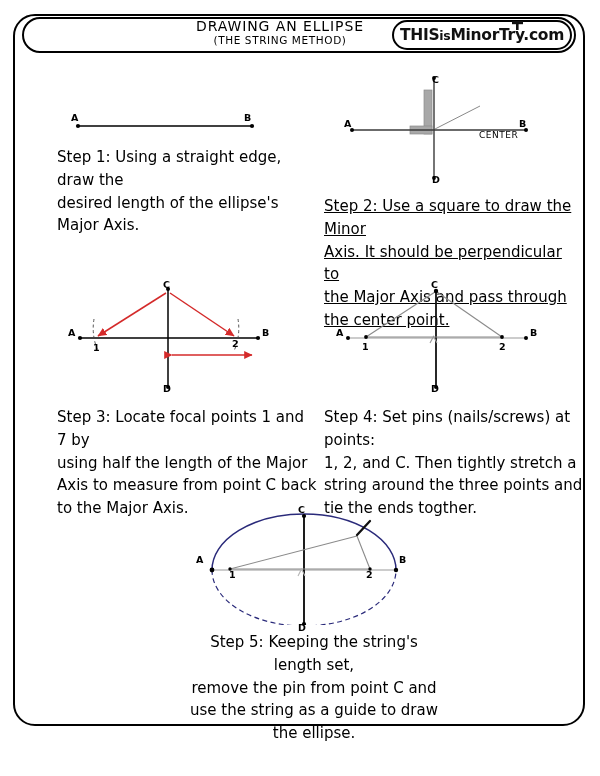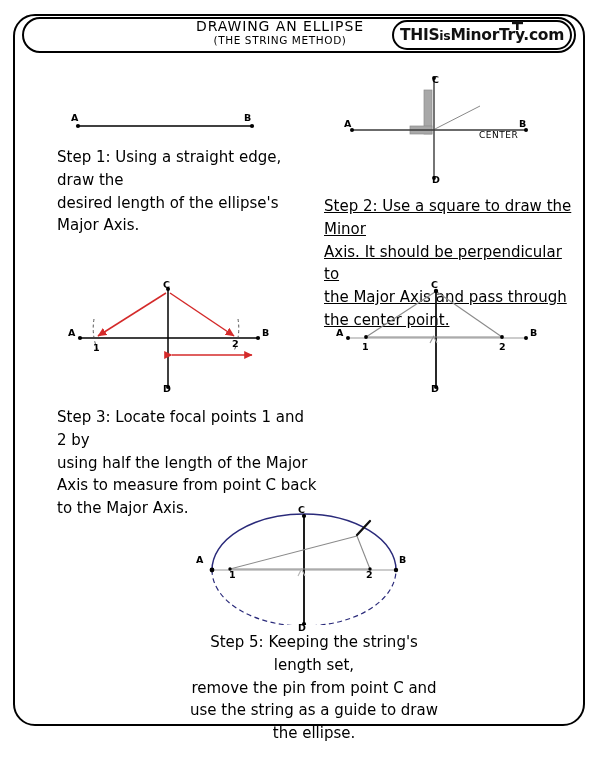--- a/index.html
+++ b/index.html
@@ -204,21 +204,21 @@
     <circle cx="196" cy="63" r="2.1" fill="#000"></circle>
     <circle cx="106" cy="14" r="2" fill="#000"></circle>
     <circle cx="106" cy="112" r="2" fill="#000"></circle>
   </svg>
   <div class="lbl" style="left:163px; top:279px;">C</div>
   <div class="lbl" style="left:68px; top:327px;">A</div>
   <div class="lbl" style="left:262px; top:327px;">B</div>
   <div class="lbl" style="left:93px; top:342px;">1</div>
   <div class="lbl" style="left:232px; top:338px;">2</div>
   <div class="lbl" style="left:163px; top:383px;">D</div>
-  <div class="caption" style="left:57px; top:406px; width:260px;">Step 3: Locate focal points 1 and 2 by
+  <div class="caption" style="left:57px; top:406px; width:260px;">Step 3: Locate focal points 1 and 7 by
            using half the length of the Major
            Axis to measure from point C back
            to the Major Axis.</div>
 
   <svg class="fig" style="left:330px; top:275px;" width="220" height="125" viewBox="0 0 220 125">
 
     <line x1="18" y1="63" x2="196" y2="63" stroke="#9a9a9a" stroke-width="1.2"></line>
 
     <line x1="106" y1="16" x2="106" y2="112" stroke="#111" stroke-width="1.8"></line>
 
@@ -234,20 +234,24 @@
     <circle cx="106" cy="112" r="2" fill="#000"></circle>
     <circle cx="36" cy="62" r="1.9" fill="#000"></circle>
     <circle cx="172" cy="62" r="1.9" fill="#000"></circle>
   </svg>
   <div class="lbl" style="left:431px; top:279px;">C</div>
   <div class="lbl" style="left:336px; top:327px;">A</div>
   <div class="lbl" style="left:530px; top:327px;">B</div>
   <div class="lbl" style="left:362px; top:341px;">1</div>
   <div class="lbl" style="left:499px; top:341px;">2</div>
   <div class="lbl" style="left:431px; top:383px;">D</div>
+  <div class="caption" style="left:324px; top:406px; width:260px;">Step 4: Set pins (nails/screws) at points:
+           1, 2, and C.  Then tightly stretch a
+           string around the three points and
+           tie the ends togther.</div>
 
   <svg class="fig" style="left:190px; top:500px;" width="230" height="125" viewBox="0 0 230 125">
 
     <path d="M 22 70 A 92 56 0 0 1 206 70" fill="none" stroke="#2a2a7a" stroke-width="1.5"></path>
 
     <path d="M 22 70 A 92 56 0 0 0 206 70" fill="none" stroke="#2a2a7a" stroke-width="1.2" stroke-dasharray="5,3.4"></path>
 
     <line x1="22" y1="70" x2="206" y2="70" stroke="#9a9a9a" stroke-width="1.1"></line>
 
     <line x1="114" y1="16" x2="114" y2="124" stroke="#111" stroke-width="1.9"></line>

